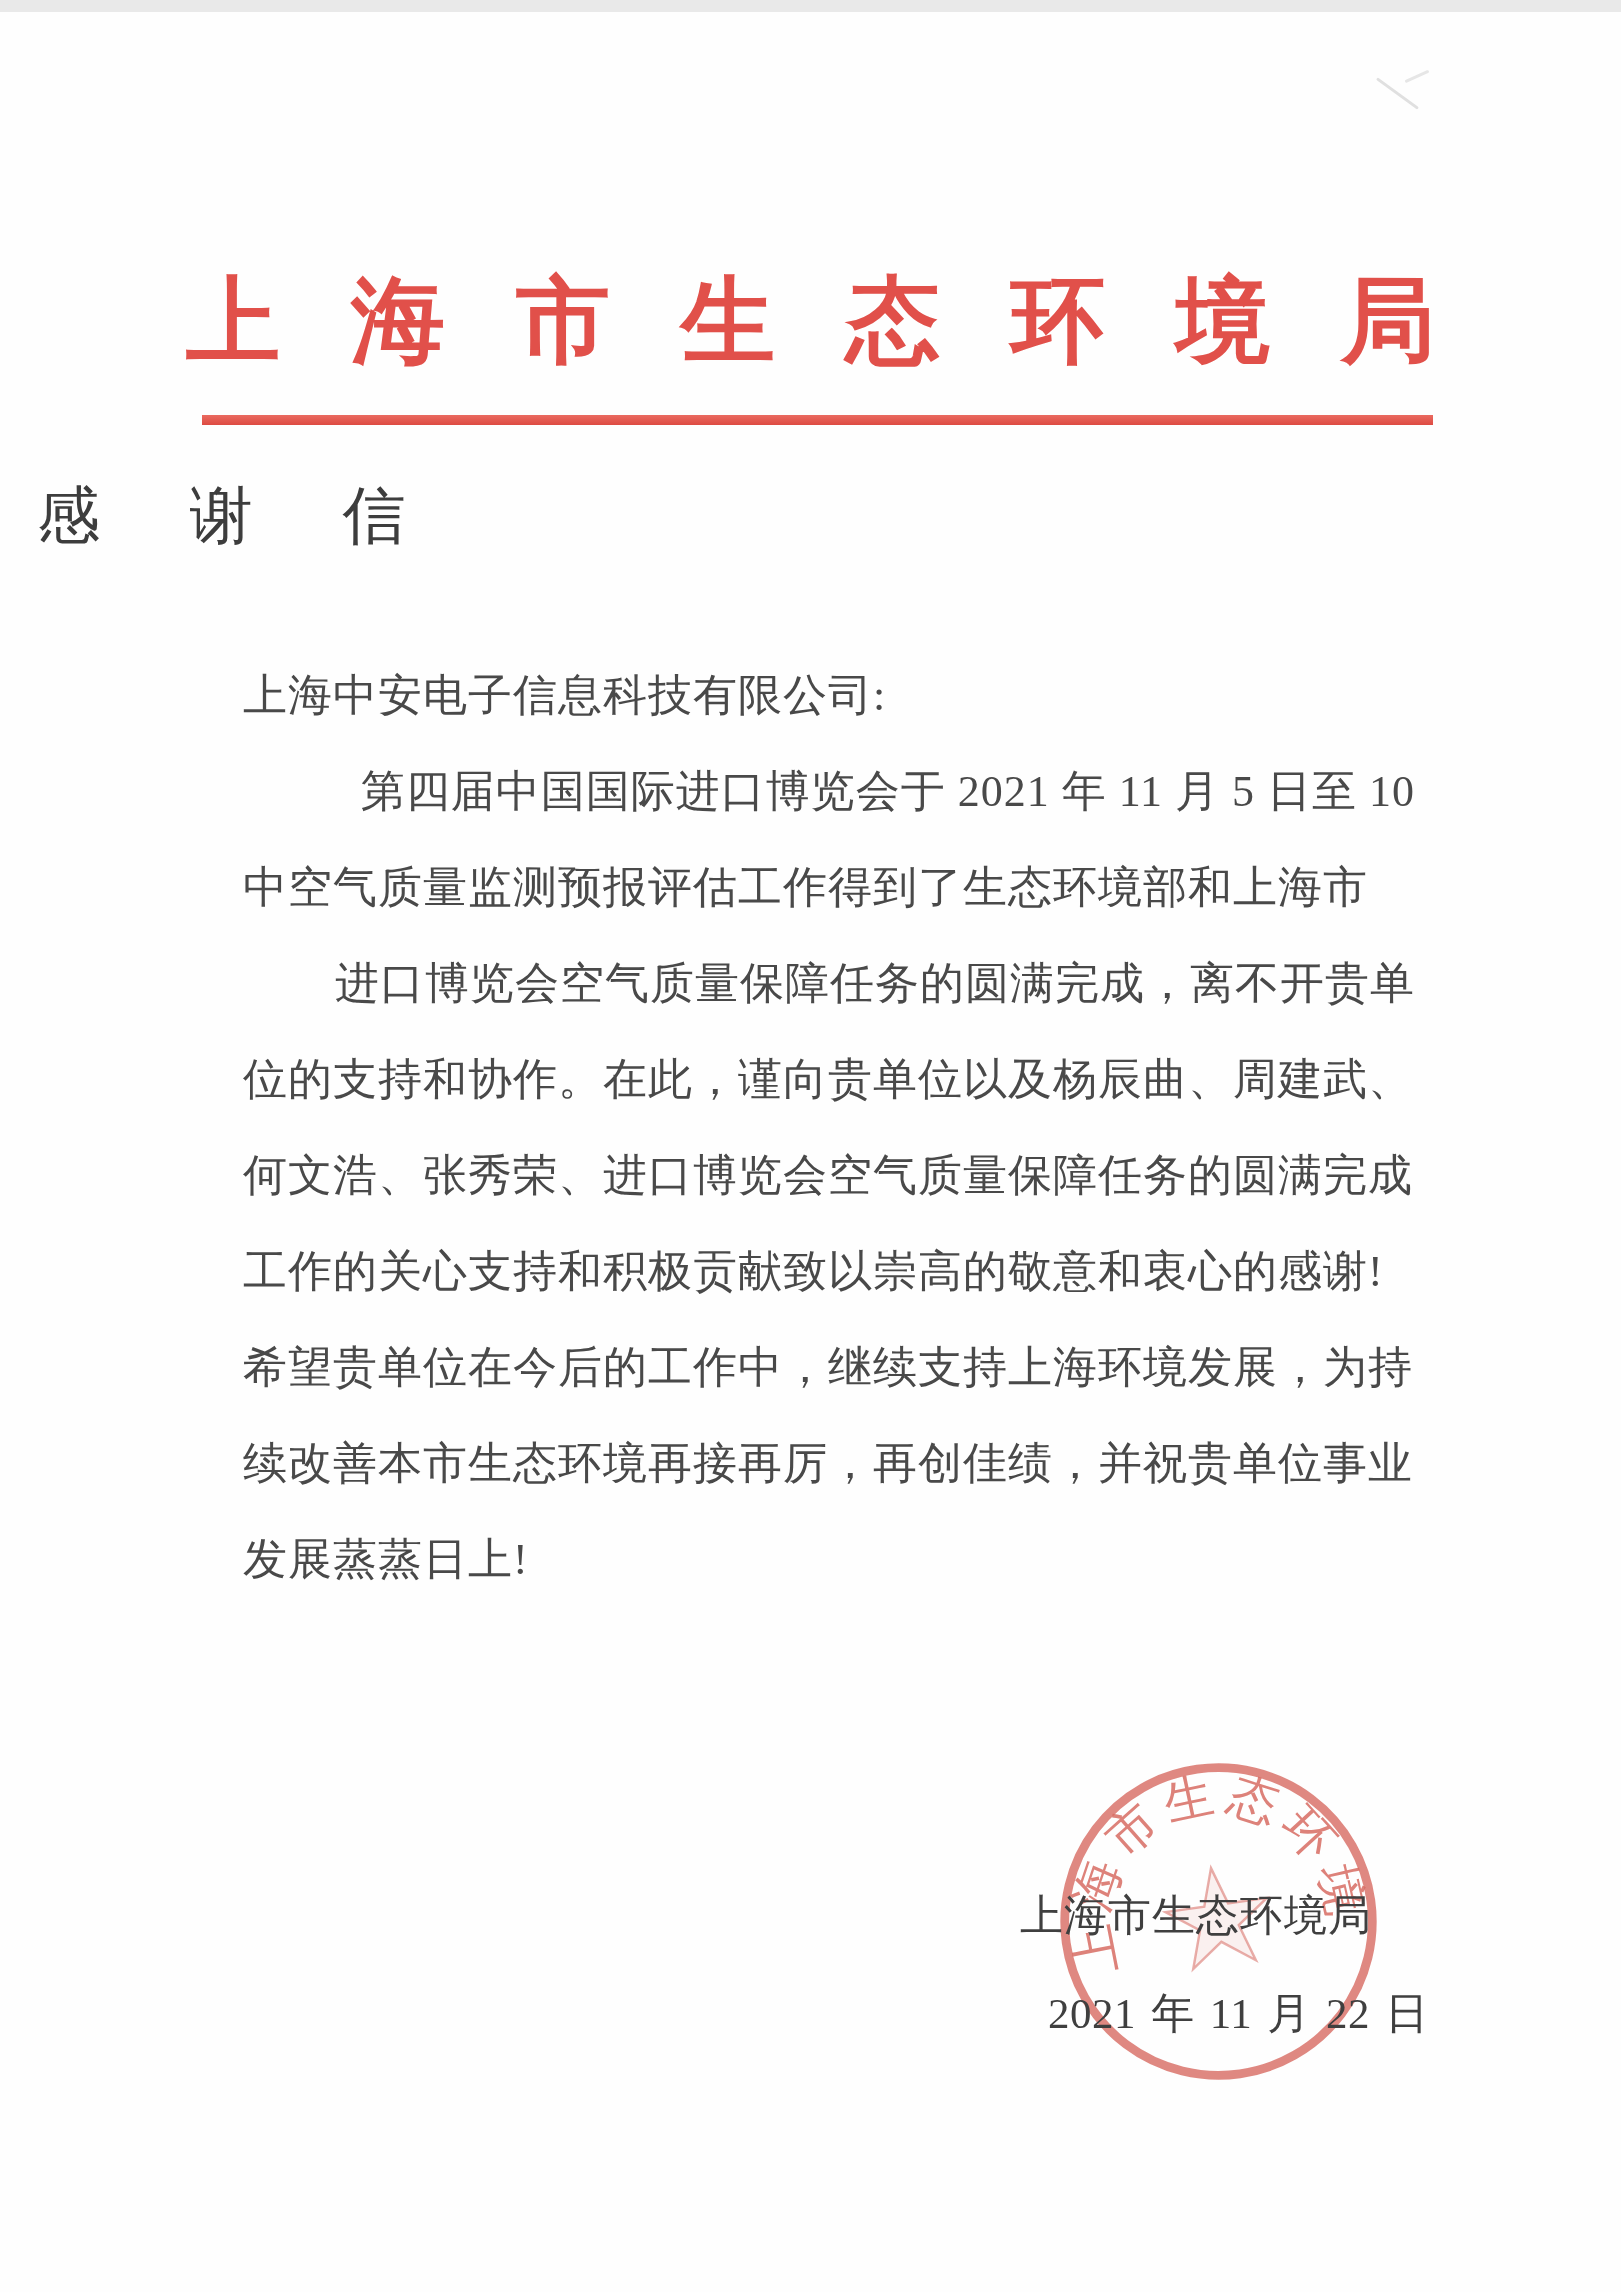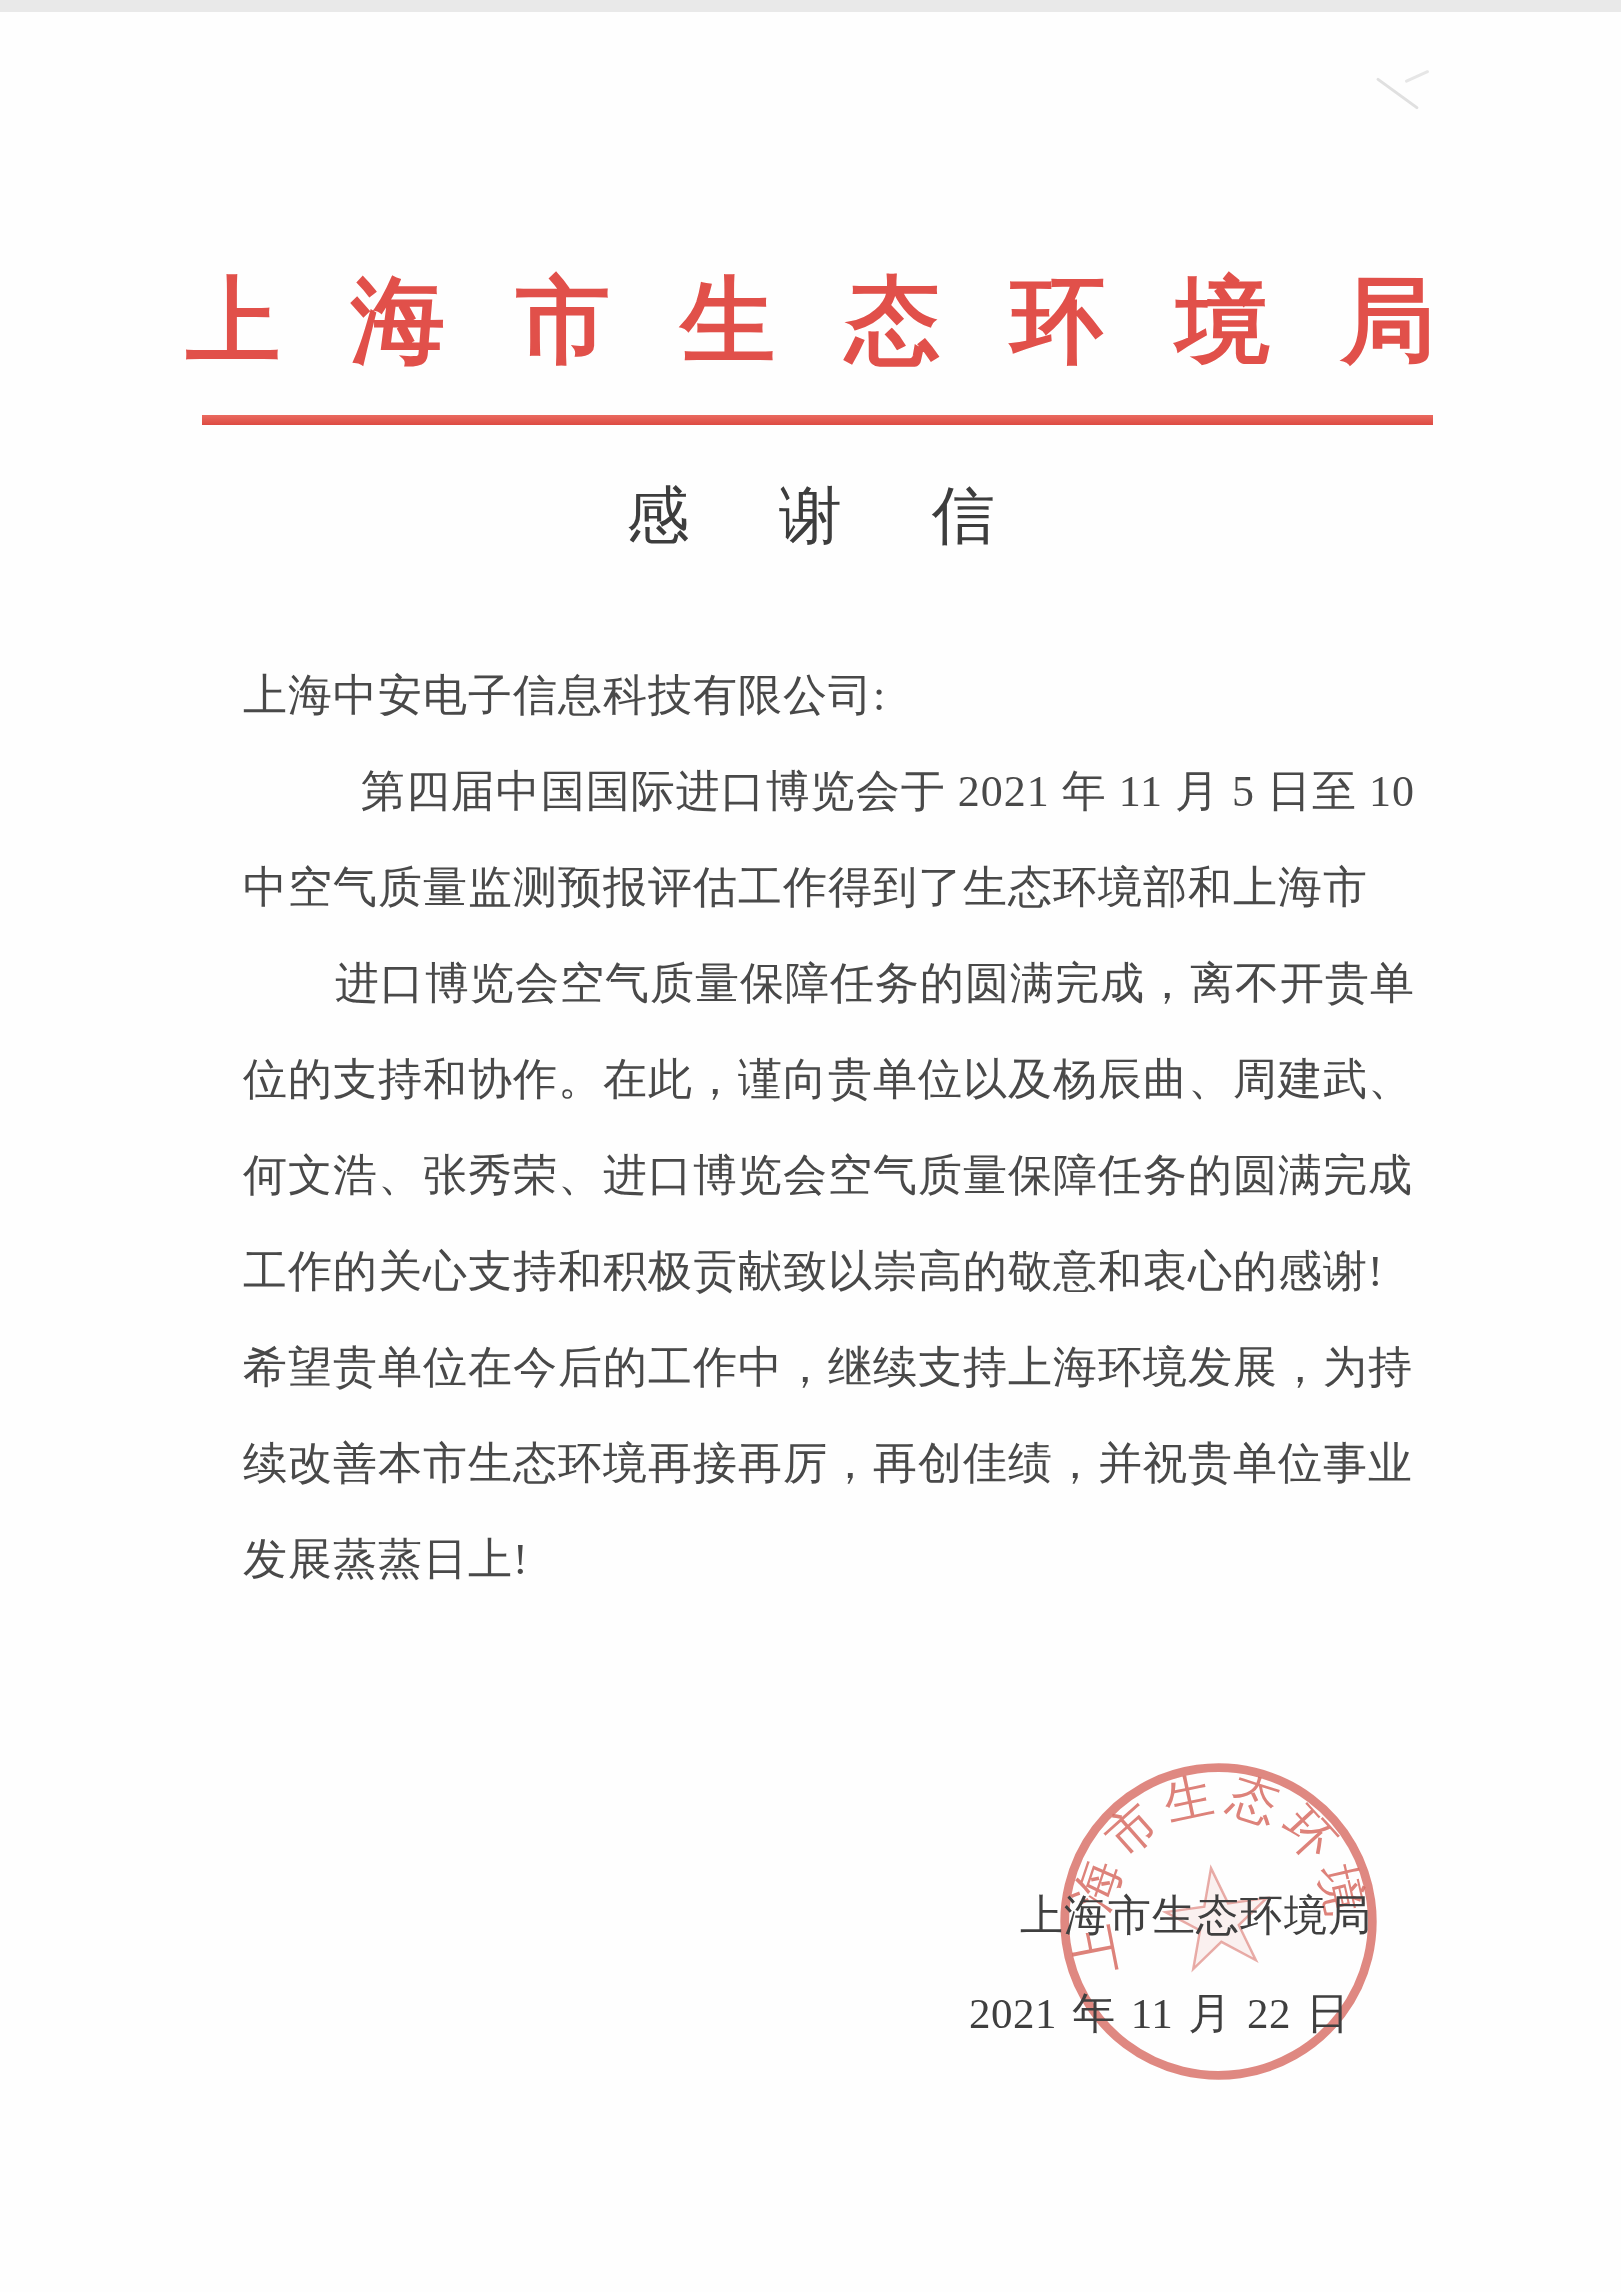--- a/index.html
+++ b/index.html
@@ -22,21 +22,20 @@
     white-space:nowrap;
   }
   .red-rule{
     position:absolute;top:403px;left:202px;
     width:1231px;height:9.8px;
     background:linear-gradient(#ea6a60,#dd4b42);
   }
   
   .letter-title{
     position:absolute;top:467px;left:0;width:100%;
-    text-align:center;
     font-size:63px;line-height:1.2;
     color:#3d3d3d;
     letter-spacing:37px;text-indent:37px;
     white-space:nowrap;
   }
   
   .body-block{
     position:absolute;top:636px;left:243px;
     font-size:44px;line-height:96px;
     color:#494949;
@@ -45,21 +44,21 @@
   .body-line{white-space:nowrap;}
   .body-line.indent{text-indent:92px;text-align:right;}
   
   .sign-org{
     position:absolute;top:1878px;left:1020px;
     font-size:43px;line-height:1.2;
     color:#3f3f3f;letter-spacing:1px;
     white-space:nowrap;z-index:3;
   }
   .sign-date{
-    position:absolute;top:1976px;left:969px;
+    position:absolute;top:1976px;left:1048px;
     font-size:43px;line-height:1.2;
     color:#3f3f3f;letter-spacing:0.5px;word-spacing:3.9px;
     white-space:nowrap;z-index:3;
   }
   
   .seal{
     position:absolute;top:1743px;left:1052px;
     width:333px;height:333px;
     z-index:2;
     transform:rotate(-8deg);

